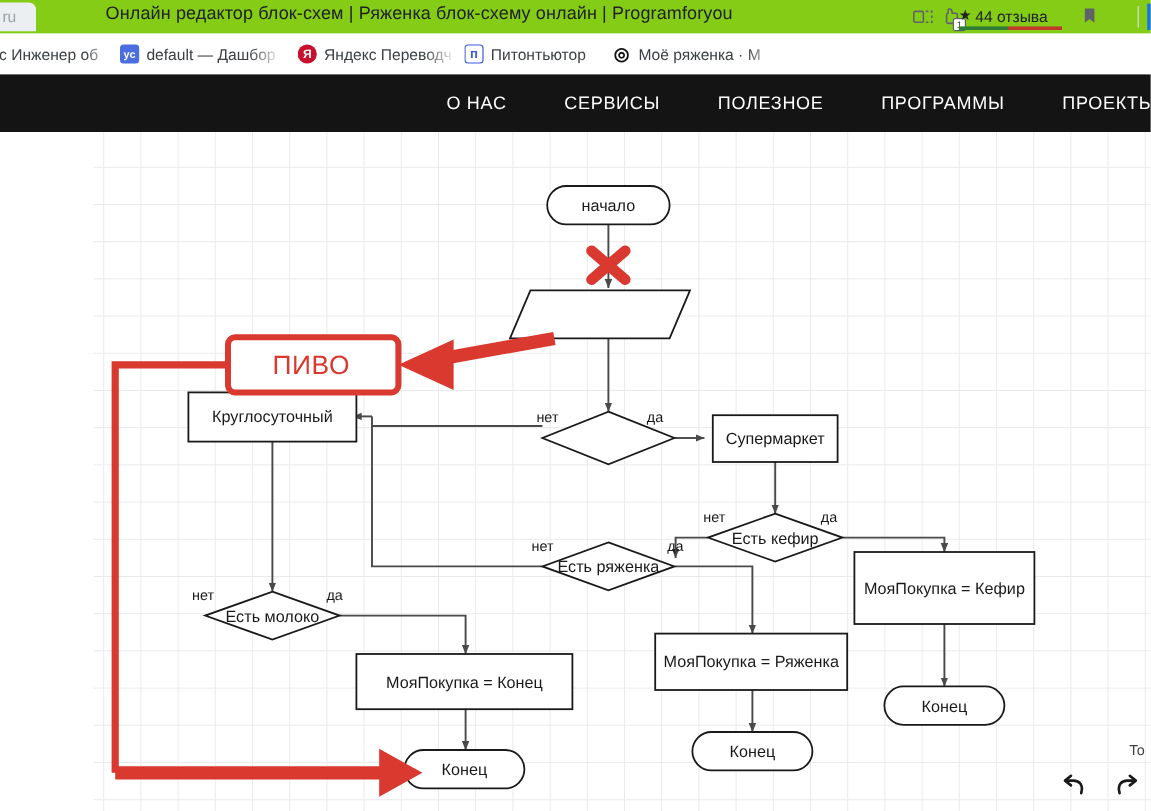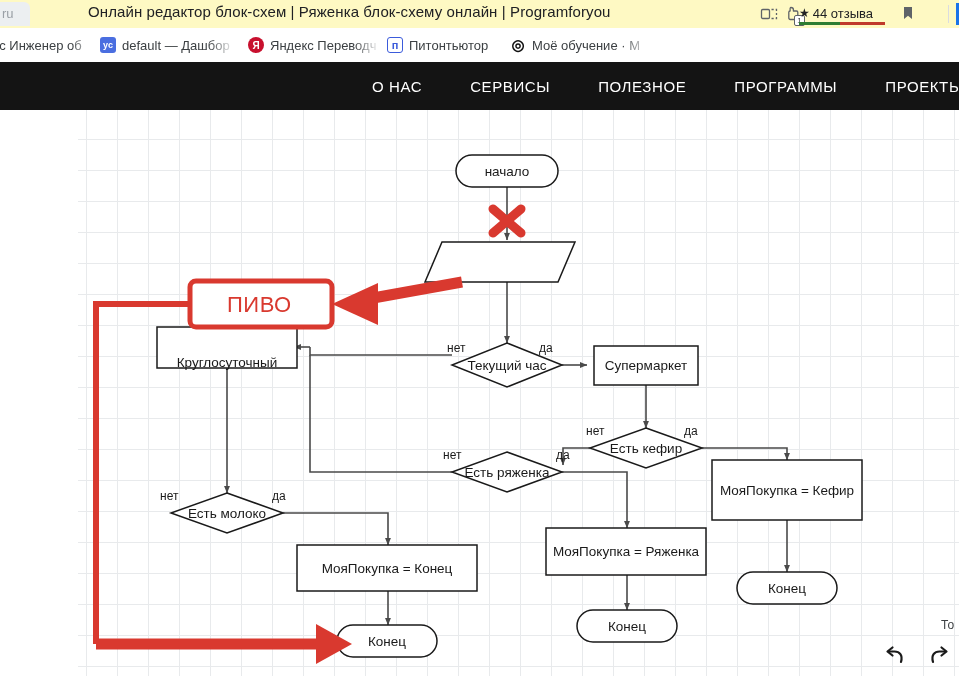--- a/index.html
+++ b/index.html
@@ -7,21 +7,21 @@
     width: 959px; height: 676px;
     font-family: "Liberation Sans", sans-serif;
     background: #ffffff;
     overflow: hidden;
   }
   #root { position: relative; width: 959px; height: 676px; }
 
   
   .browser-tabstrip {
     position: absolute; top: 0; left: 0; width: 959px; height: 28px;
-    background: #fef9c3; display: flex; align-items: center;
+    background: #84cc16; display: flex; align-items: center;
   }
   .tab-left-stub {
     position: absolute; left: 0; top: 2px; width: 30px; height: 24px;
     background: #eceff1; border-radius: 0 6px 0 0;
     font-size: 13px; color: #9aa0a6; line-height: 24px; padding-left: 2px;
     overflow: hidden;
   }
   .page-title {
     position: absolute; left: 88px; top: 3px; width: 680px;
     font-size: 15px; color: #202124; white-space: nowrap;
@@ -167,21 +167,21 @@
     <div class="bm bm-fade" style="left:248px; width:132px;">
       <span class="favicon fav-ya">Я</span>
       <span class="bm-label">Яндекс Переводч</span>
     </div>
     <div class="bm" style="left:387px; width:115px;">
       <span class="favicon fav-pt">п</span>
       <span class="bm-label">Питонтьютор</span>
     </div>
     <div class="bm bm-fade" style="left:510px; width:140px;">
       <span class="favicon fav-mo">◎</span>
-      <span class="bm-label">Моё обучение · М</span>
+      <span class="bm-label">Моё ряженка · М</span>
     </div>
   </div>
 
   <nav class="site-nav">
     <ul>
       <li>О НАС</li>
       <li>СЕРВИСЫ</li>
       <li>ПОЛЕЗНОЕ</li>
       <li>ПРОГРАММЫ</li>
       <li>ПРОЕКТЫ</li>
@@ -265,23 +265,22 @@
           </g>
 
           <g stroke="#d9392f" stroke-width="9" stroke-linecap="round">
             <path d="M493,99 L521,123"></path>
             <path d="M521,99 L493,123"></path>
           </g>
         </g>
       </svg>
 
       <div class="node-label" style="left:456px; top:45px; width:102px; height:32px;">начало</div>
-      <div class="node-label" style="left:452px; top:241px; width:110px; height:28px;">Текущий час</div>
       <div class="node-label" style="left:594px; top:236px; width:104px; height:39px;">Супермаркет</div>
-      <div class="node-label" style="left:157px; top:232px; width:140px; height:41px;">Круглосуточный</div>
+      <div class="node-label" style="left:157px; top:217px; width:140px; height:41px;">Круглосуточный</div>
       <div class="node-label" style="left:591px; top:324px; width:110px; height:28px;">Есть кефир</div>
       <div class="node-label" style="left:450px; top:348px; width:114px; height:28px;">Есть ряженка</div>
       <div class="node-label" style="left:170px; top:389px; width:114px; height:28px;">Есть молоко</div>
       <div class="node-label" style="left:712px; top:350px; width:150px; height:60px;border-radius:23px;">МояПокупка = Кефир</div>
       <div class="node-label" style="left:546px; top:418px; width:160px; height:47px;">МояПокупка = Ряженка</div>
       <div class="node-label" style="left:297px; top:435px; width:180px; height:46px;">МояПокупка = Конец</div>
       <div class="node-label" style="left:737px; top:462px; width:100px; height:32px;">Конец</div>
       <div class="node-label" style="left:577px; top:500px; width:100px; height:32px;">Конец</div>
       <div class="node-label" style="left:337px; top:515px; width:100px; height:32px;">Конец</div>
 

